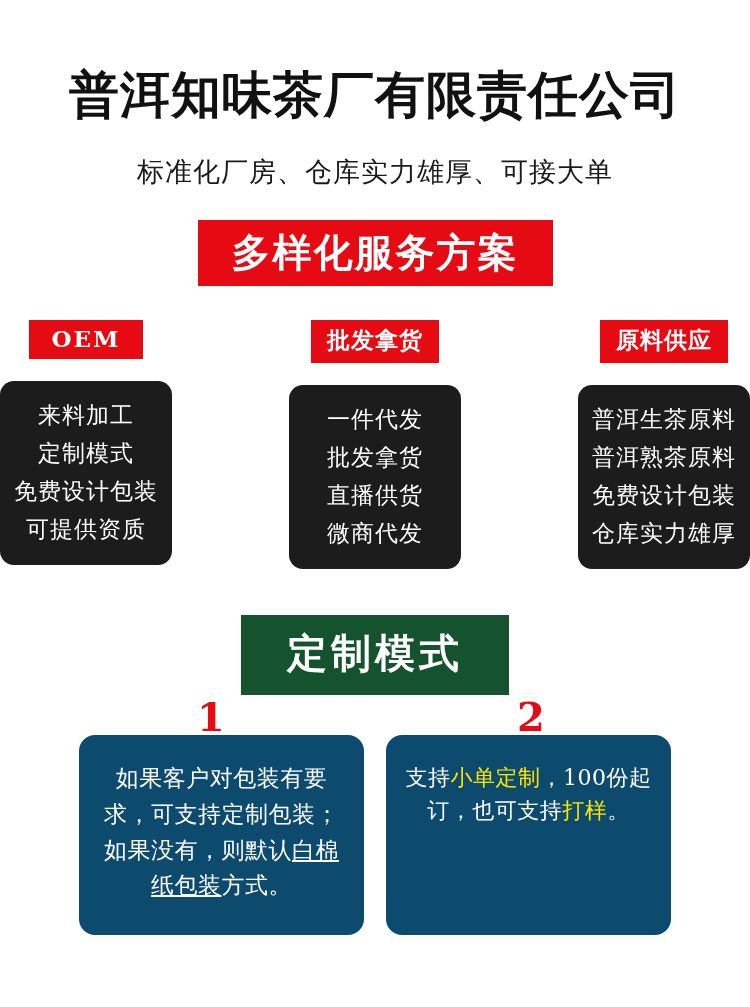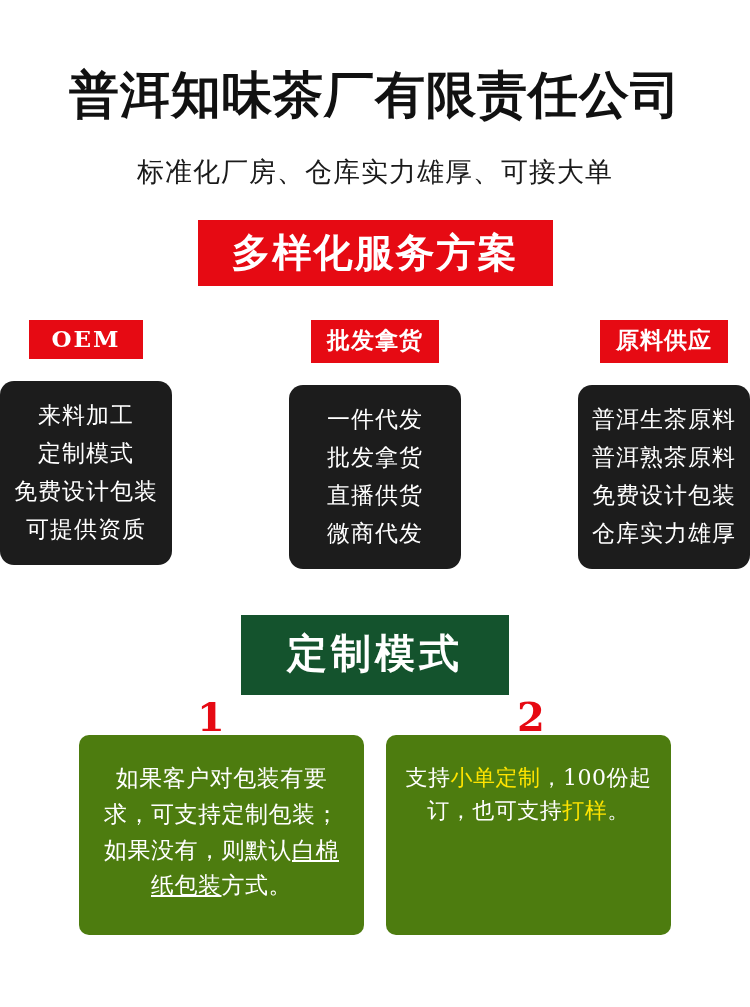--- a/index.html
+++ b/index.html
@@ -141,22 +141,22 @@
     transform: translateX(-50%);
     color: #e60a13;
     font-size: 40px;
     font-weight: bold;
     font-family: "DejaVu Serif", "Liberation Serif", serif;
     line-height: 1;
   }
   .card-num.left-num { left: 132px; }
   .card-num.right-num { left: 145px; }
   .card-body {
-    background: #4d7c0f;
-    border-radius: 10px;
+    background: #0c4a6e;
+    border-radius: 16px;
     min-height: 200px;
     box-sizing: border-box;
     padding: 26px 18px 26px 18px;
     color: #ffffff;
     font-size: 23px;
     line-height: 1.55;
     text-align: center;
     letter-spacing: 0.5px;
     font-family: "DejaVu Serif", "Liberation Serif", serif;
   }

